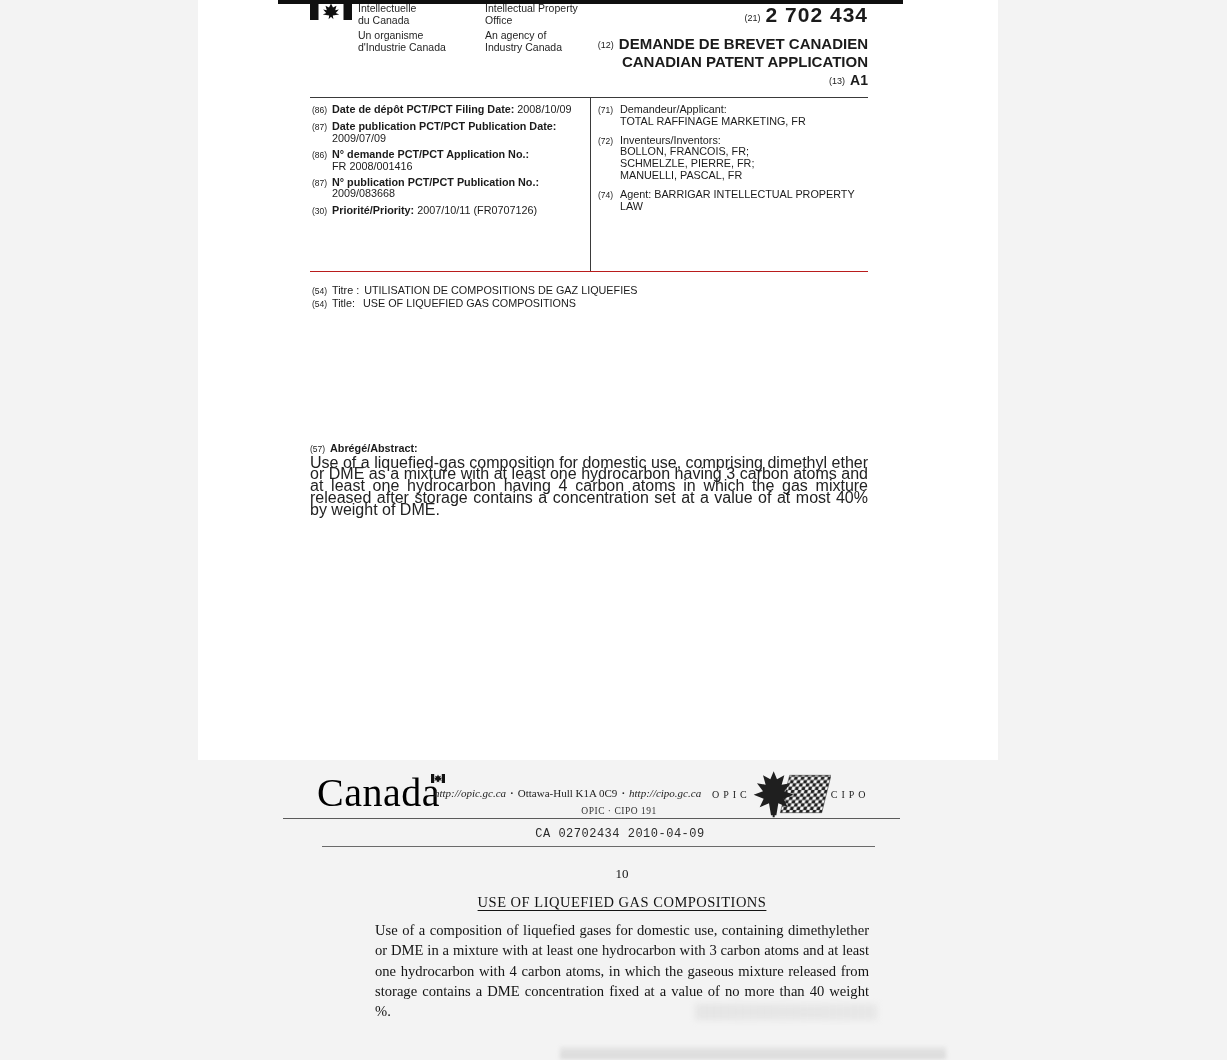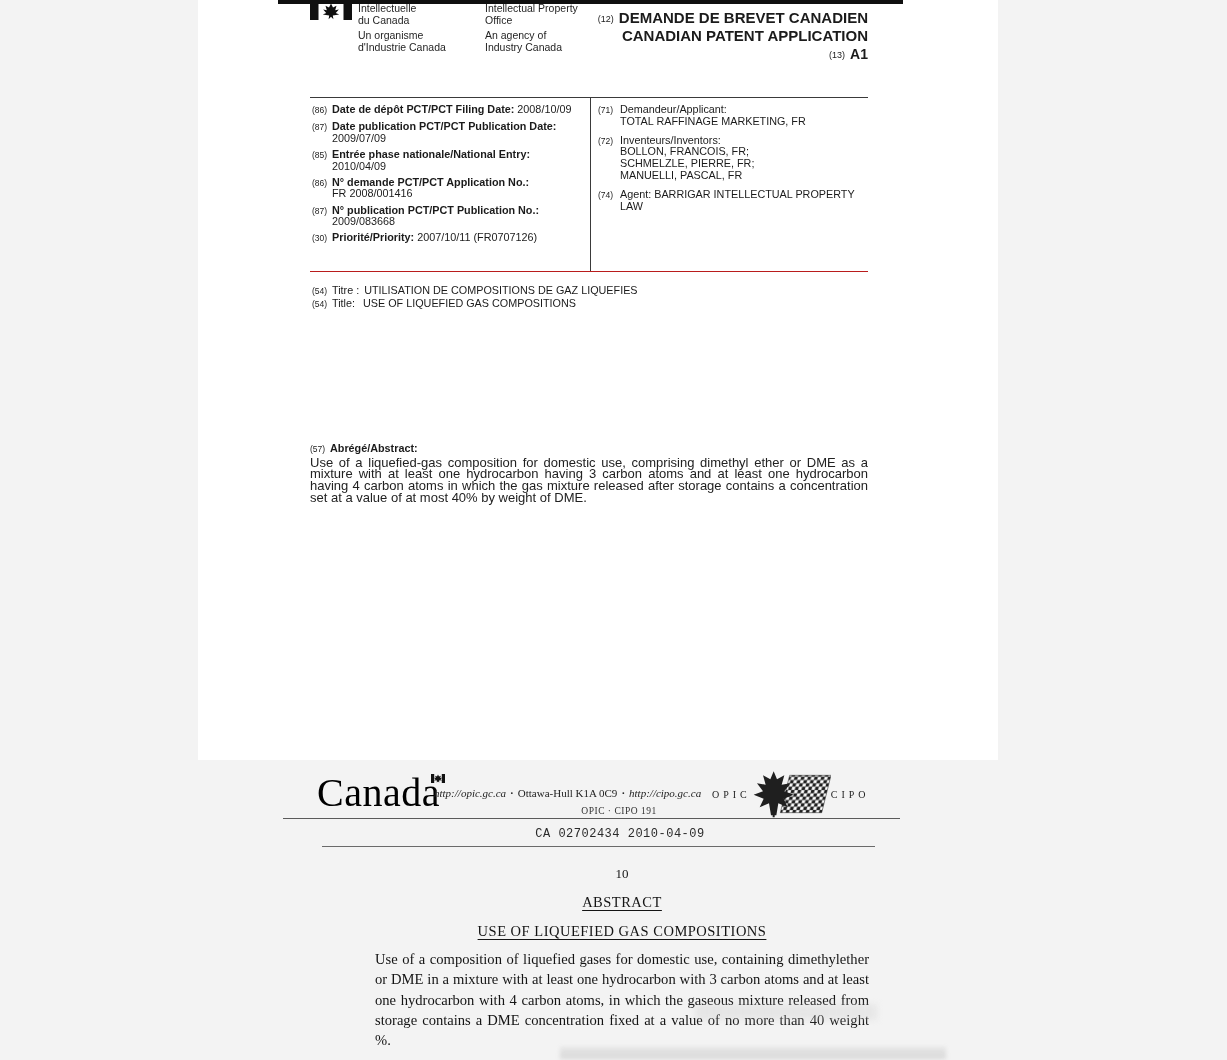--- a/index.html
+++ b/index.html
@@ -50,21 +50,21 @@
   
   .title-block { left:114px; top:285px; font-size:10.8px; line-height:11.8px; }
   .title-row { display:flex; }
   .title-row .bcode { font-size:8.5px; flex:0 0 20px; padding-top:1px; }
   .title-row .tlabel { margin-right:5px; }
   .abstract-block { left:112px; top:443px; width:558px; }
   .abs-label-row { display:flex; font-size:10.8px; line-height:11.5px; }
   .abs-label-row .bcode { font-size:8.5px; flex:0 0 20px; padding-top:1px; }
   .abs-label-row .blabel { font-weight:bold; }
   .abs-text {
-    margin-top:1px; font-size:13px; line-height:11.9px;
+    margin-top:1px; font-size:16px; line-height:11.9px;
     text-align:justify; text-align-last:left; color:#222;
   }
 
   
   .canada-wordmark {
     left:119px; top:776px;
     font-family:"Liberation Serif", serif;
     font-size:40px; letter-spacing:0.5px; color:#000000;
     position:absolute; line-height:34px;
   }
@@ -143,20 +143,23 @@
   <div class="abs org-col" style="left:287px; top:3px;">
     <span class="org-line">Intellectual Property</span>
     <span class="org-line">Office</span>
   </div>
   <div class="abs org-col" style="left:287px; top:30px;">
     <span class="org-line">An agency of</span>
     <span class="org-line">Industry Canada</span>
   </div>
 
   <div class="abs hdr-right">
+    <div class="patent-number">
+      <span class="code-sm">(21)</span><span>2 702 434</span>
+    </div>
     <div class="doc-type" style="margin-top:6px;">
       <span class="code-sm">(12)</span><span>DEMANDE DE BREVET CANADIEN</span>
     </div>
     <div class="doc-type">
       <span>CANADIAN PATENT APPLICATION</span>
     </div>
     <div class="kind-line">
       <span class="code-sm">(13)</span><span>A1</span>
     </div>
   </div>
@@ -165,24 +168,20 @@
     <div class="abs biblio-divider"></div>
 
     <div class="abs biblio-left">
       <div class="brow">
         <span class="bcode">(86)</span>
         <span><span class="blabel">Date de dépôt PCT/PCT Filing Date:</span> <span class="bvalue">2008/10/09</span></span>
       </div>
       <div class="brow">
         <span class="bcode">(87)</span>
         <span><span class="blabel">Date publication PCT/PCT Publication Date:</span> <span class="bvalue">2009/07/09</span></span>
-      </div>
-      <div class="brow">
-        <span class="bcode">(85)</span>
-        <span><span class="blabel">Entrée phase nationale/National Entry:</span> <span class="bvalue">2010/04/09</span></span>
       </div>
       <div class="brow">
         <span class="bcode">(86)</span>
         <span><span class="blabel">N° demande PCT/PCT Application No.:</span> <span class="bvalue">FR 2008/001416</span></span>
       </div>
       <div class="brow">
         <span class="bcode">(87)</span>
         <span><span class="blabel">N° publication PCT/PCT Publication No.:</span> <span class="bvalue">2009/083668</span></span>
       </div>
       <div class="brow">
@@ -268,23 +267,20 @@
     <span class="logo-txt">CIPO</span>
   </div>
 
   <div class="abs footer-line-1"></div>
   <div class="abs stamp-line">CA 02702434 2010-04-09</div>
   <div class="abs footer-line-2"></div>
 
   <div class="abs serif-section">
     <div class="pg-num">10</div>
     <div class="serif-heading">
-      <span>ABSTRACT</span>
-    </div>
-    <div class="serif-heading">
       <span>USE OF LIQUEFIED GAS COMPOSITIONS</span>
     </div>
     <div class="serif-para">Use of a composition of liquefied gases for domestic use, containing dimethylether or DME in a mixture with at least one hydrocarbon with 3 carbon atoms and at least one hydrocarbon with 4 carbon atoms, in which the gaseous mixture released from storage contains a DME concentration fixed at a value of no more than 40 weight %.</div>
   </div>
 
   <div class="abs smudge-lastline"></div>
   <div class="abs bottom-band"></div>
 
 </div>
 

